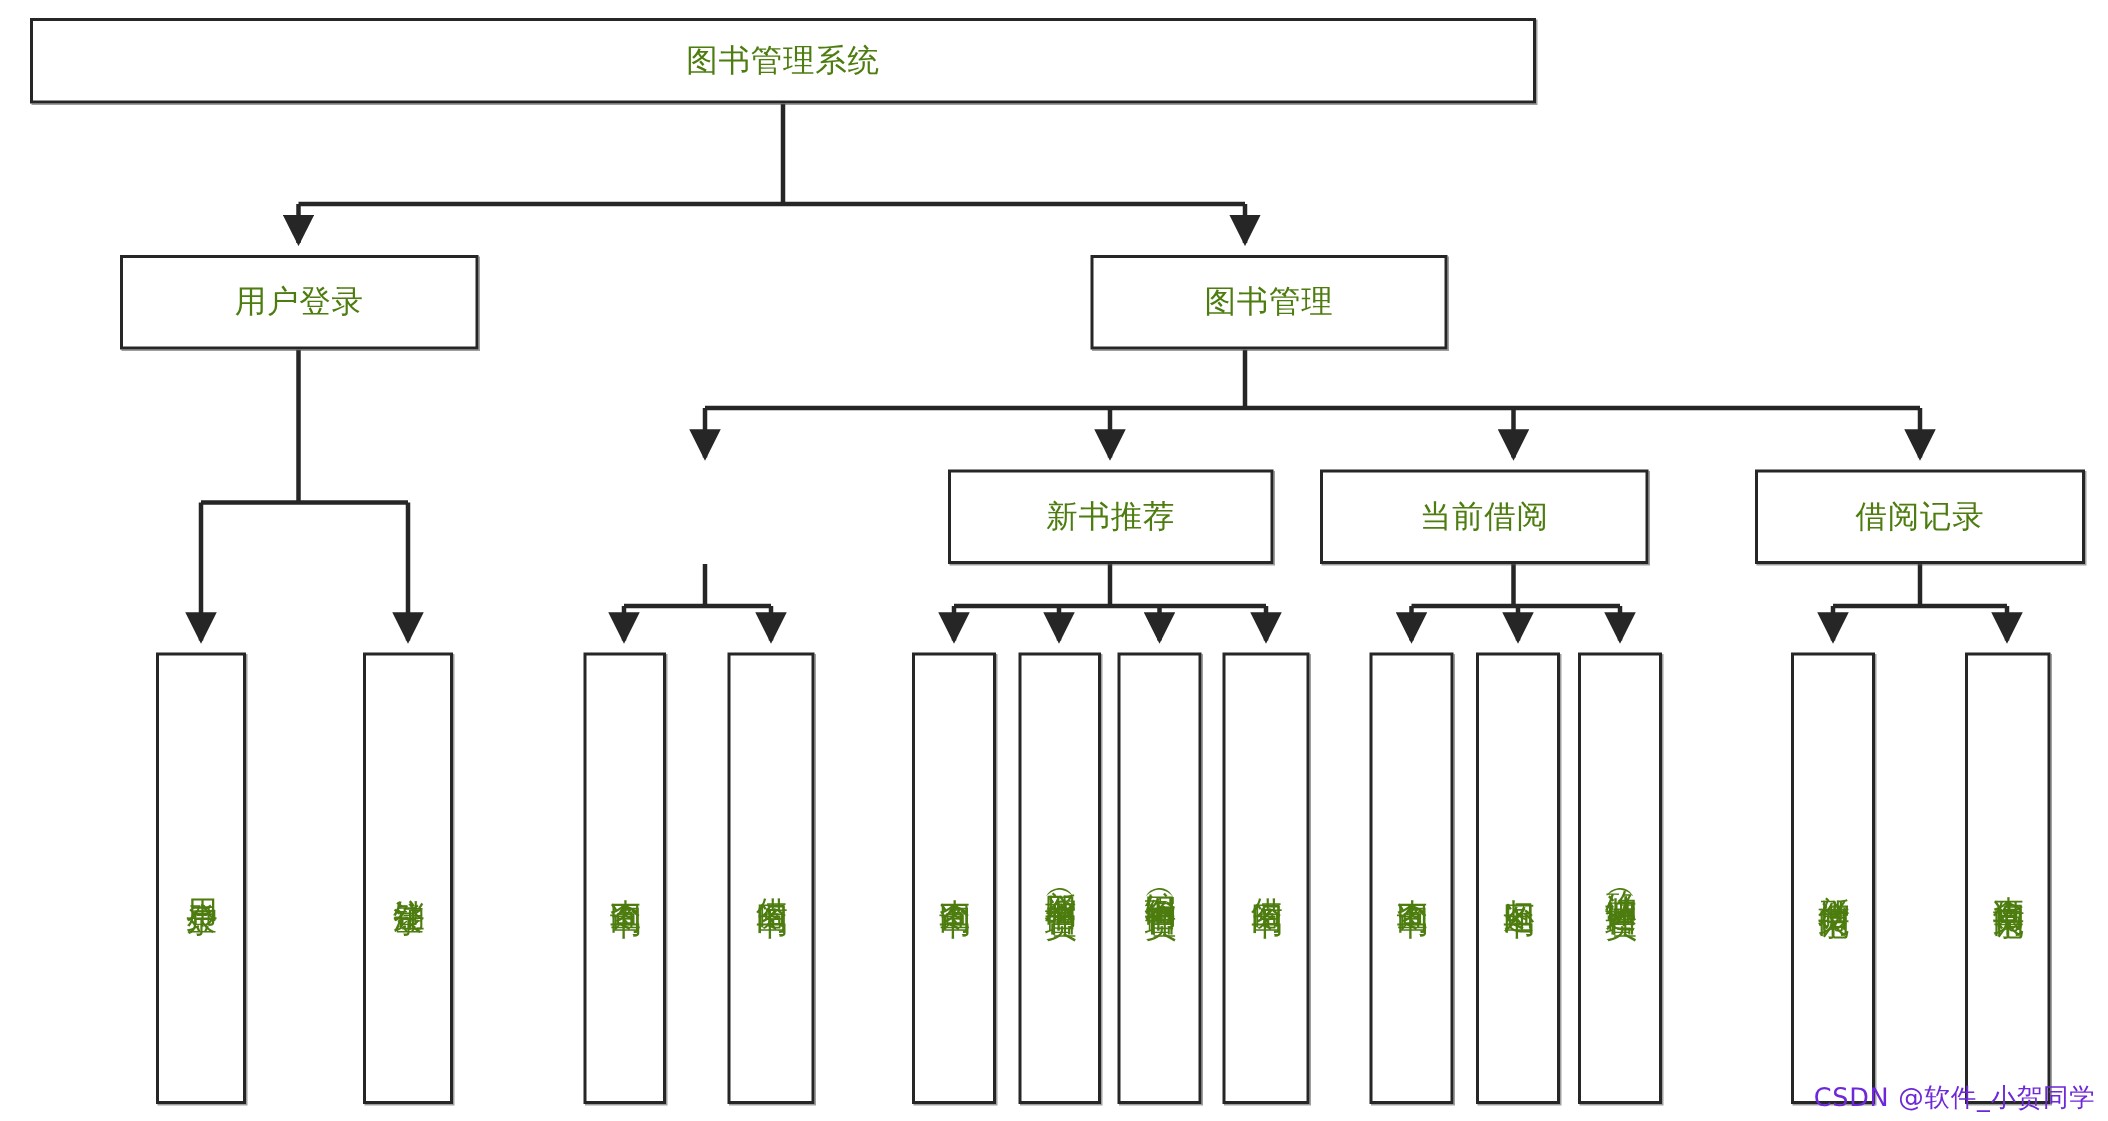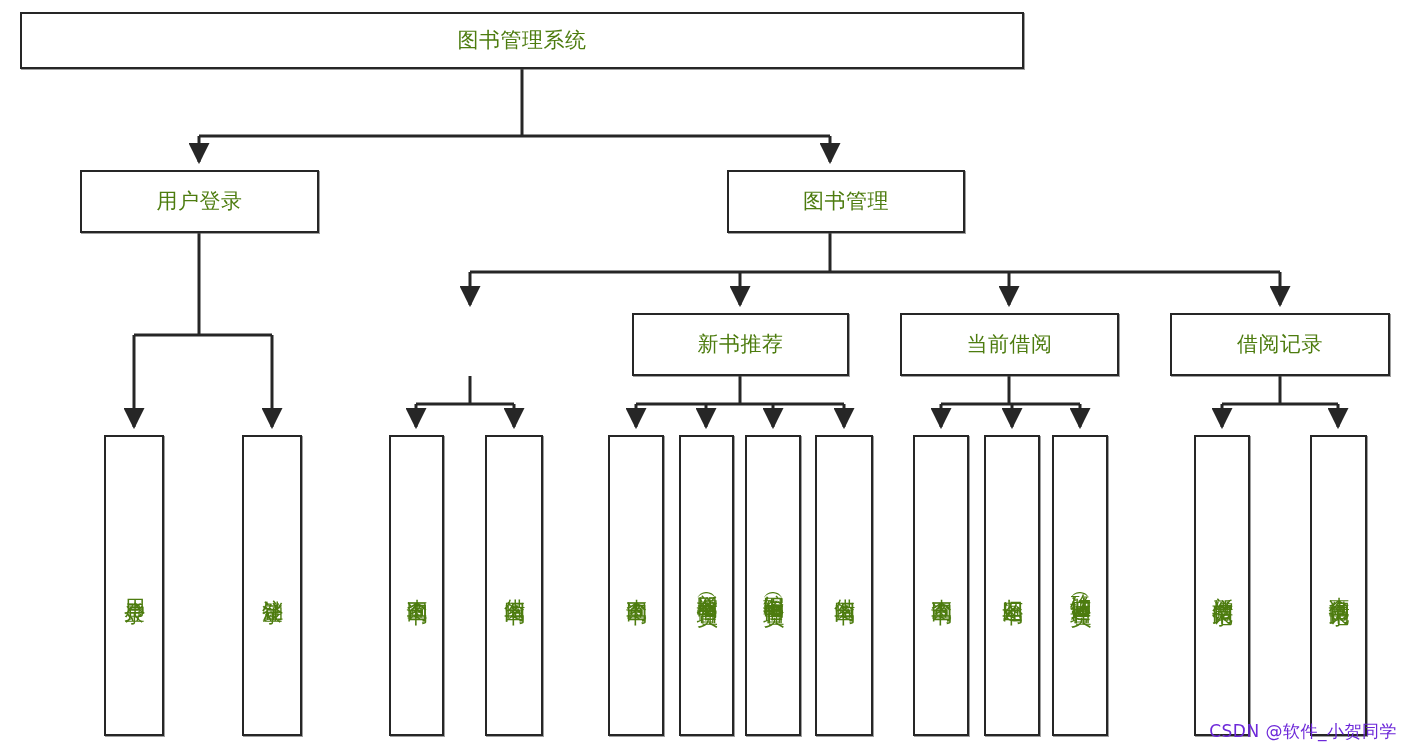--- a/index.html
+++ b/index.html
@@ -132,21 +132,21 @@
   <div class="node" id="n-l2-0" style="left: 80px; top: 170px; width: 239px; height: 63px;">
     <span class="node-label">用户登录</span>
   </div>
   <div class="node" id="n-l2-1" style="left: 711px; top: 170px; width: 238px; height: 63px; margin-left: 16px;">
     <span class="node-label">图书管理</span>
   </div>
 
   <div class="node" id="n-l3-1" style="left: 632px; top: 313px; width: 217px; height: 63px;">
     <span class="node-label">新书推荐</span>
   </div>
-  <div class="node" id="n-l3-2" style="left: 900px; top: 313px; width: 219px; height: 63px;">
+  <div class="node" id="n-l3-2" style="left: 880px; top: 313px; width: 219px; height: 63px;">
     <span class="node-label">当前借阅</span>
   </div>
   <div class="node" id="n-l3-3" style="left: 1170px; top: 313px; width: 220px; height: 63px;">
     <span class="node-label">借阅记录</span>
   </div>
 
   <div class="node vertical" id="n-leaf-0" style="left: 104px; top: 435px; width: 60px; height: 301px;">
     <span class="node-label">用户登录</span>
   </div>
   <div class="node vertical" id="n-leaf-1" style="left: 242px; top: 435px; width: 60px; height: 301px;">

